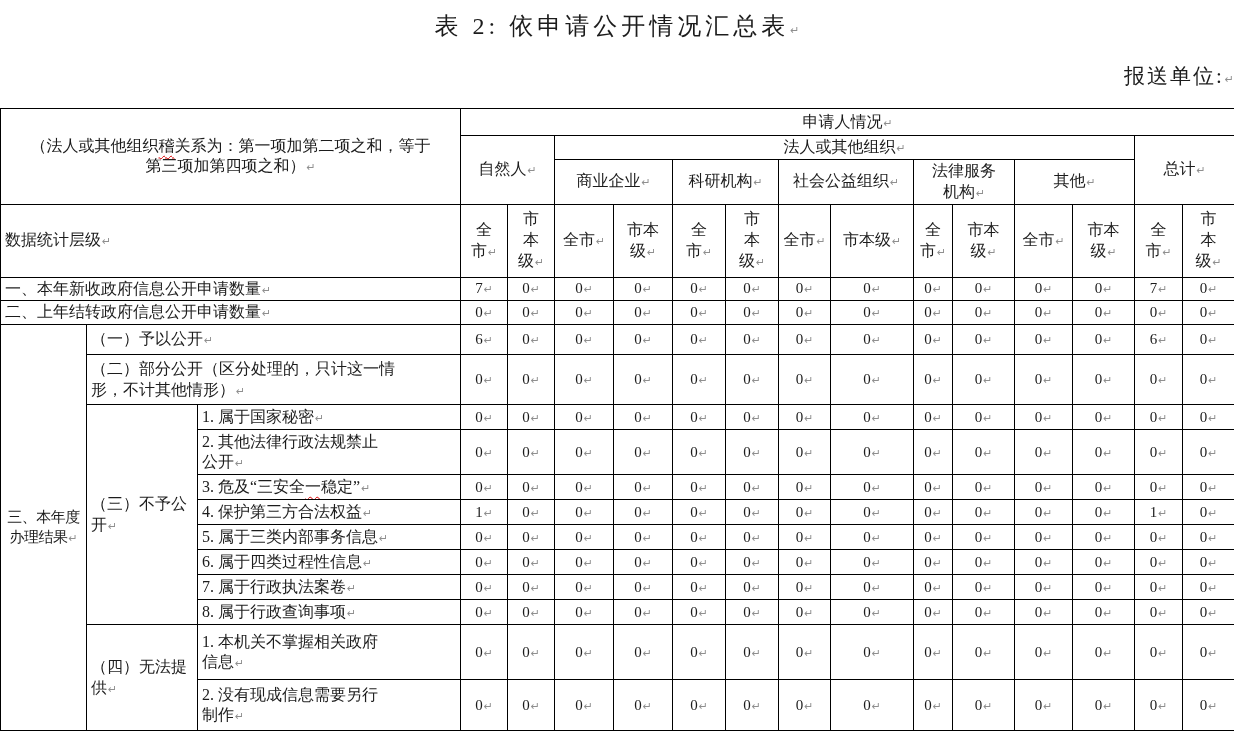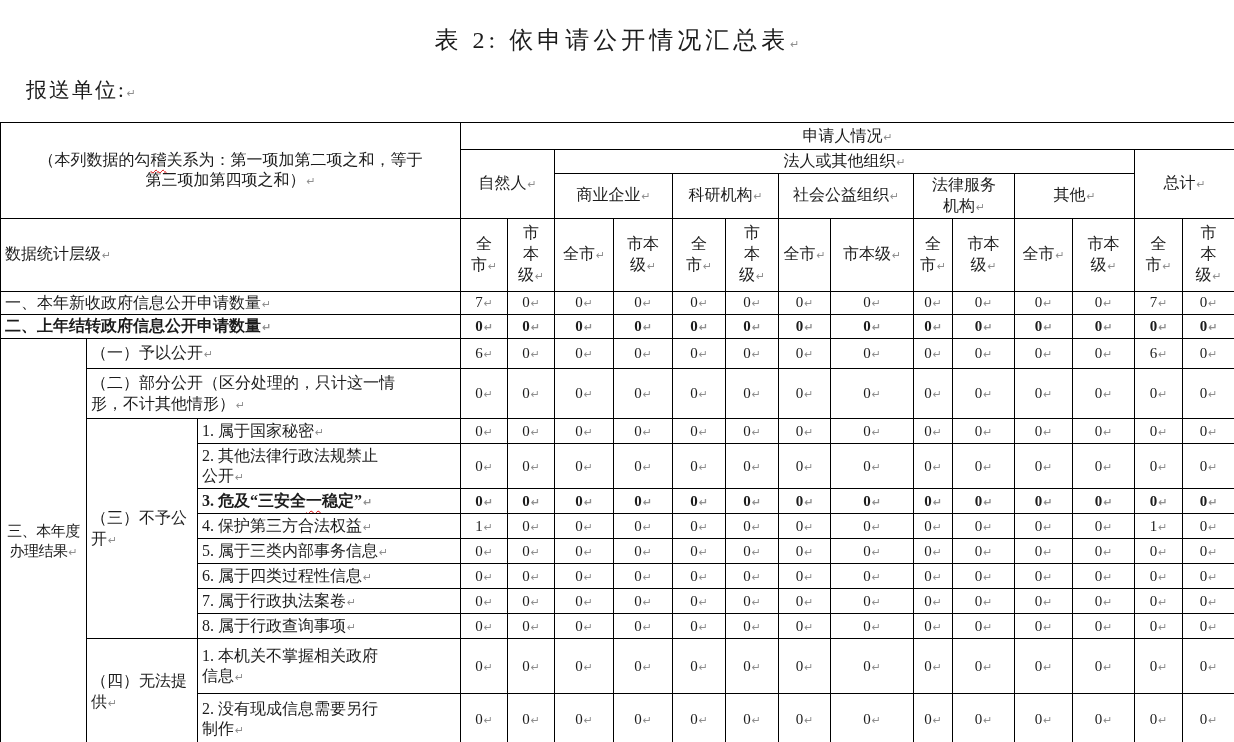--- a/index.html
+++ b/index.html
@@ -1,21 +1,21 @@
 <!DOCTYPE html>
 <html><head>
 <meta charset="utf-8">
 <style>
   html,body{margin:0;padding:0;}
   body{
     width:1234px;height:742px;overflow:hidden;background:#ffffff;color:#1c1c1c;
     font-family:"Liberation Serif","DejaVu Serif",serif;
   }
-  .title{text-align:center;font-size:24px;letter-spacing:4px;padding-top:24px;}
-  .report-unit{font-size:21px;letter-spacing:2px;margin:20px 0 0 26px;}
+  .title{text-align:center;font-size:24px;letter-spacing:4px;padding-top:10px;}
+  .report-unit{font-size:21px;letter-spacing:2px;margin:20px 0 0 26px;text-align:right;}
   table{border-collapse:collapse;table-layout:fixed;width:1234px;margin-top:18px;}
   td{
     border:1px solid #000;padding:1px 4px;font-size:16px;line-height:1.3;
     vertical-align:middle;white-space:pre-line;overflow:hidden;text-align:center;
   }
   td.l{text-align:left;}
   td.num{font-size:15px;white-space:nowrap;}
   td.tight{font-size:15px;padding:1px 1px;letter-spacing:-0.5px;}
   .pm{
     color:#8f8f8f;font-size:11px;margin-left:1px;letter-spacing:0;
@@ -48,21 +48,21 @@
       <col style="width: 83px;">
       <col style="width: 39px;">
       <col style="width: 62px;">
       <col style="width: 58px;">
       <col style="width: 62px;">
       <col style="width: 48px;">
       <col style="width: 52px;">
     </colgroup>
   <tbody>
       <tr style="height: 27px;">
-        <td colspan="3" rowspan="3"><span>（本列数据的勾</span><span class="wavy">稽</span><span>关系为：第一项加第二项之和，等于
+        <td colspan="3" rowspan="3"><span>（法人或其他组织</span><span class="wavy">稽</span><span>关系为：第一项加第二项之和，等于
 第三项加第四项之和）</span><span class="pm">↵</span></td>
         <td colspan="14">申请人情况<span class="pm">↵</span></td>
       </tr>
       <tr style="height: 24px;">
         <td colspan="2" rowspan="2">自然人<span class="pm">↵</span></td>
         <td colspan="10">法人或其他组织<span class="pm">↵</span></td>
         <td colspan="2" rowspan="2">总计<span class="pm">↵</span></td>
       </tr>
       <tr style="height: 44px;">
         <td colspan="2">商业企业<span class="pm">↵</span></td>
@@ -112,21 +112,21 @@
         <td class="num">0<span class="pm">↵</span></td>
         <td class="num">0<span class="pm">↵</span></td>
         <td class="num">0<span class="pm">↵</span></td>
         <td class="num">0<span class="pm">↵</span></td>
         <td class="num">0<span class="pm">↵</span></td>
         <td class="num">0<span class="pm">↵</span></td>
         <td class="num">0<span class="pm">↵</span></td>
         <td class="num">7<span class="pm">↵</span></td>
         <td class="num">0<span class="pm">↵</span></td>
       </tr>
-      <tr style="height: 24px; font-weight: bold;">
+      <tr style="height: 24px;">
         <td colspan="3" class="l">二、上年结转政府信息公开申请数量<span class="pm">↵</span></td>
         <td class="num">0<span class="pm">↵</span></td>
         <td class="num">0<span class="pm">↵</span></td>
         <td class="num">0<span class="pm">↵</span></td>
         <td class="num">0<span class="pm">↵</span></td>
         <td class="num">0<span class="pm">↵</span></td>
         <td class="num">0<span class="pm">↵</span></td>
         <td class="num">0<span class="pm">↵</span></td>
         <td class="num">0<span class="pm">↵</span></td>
         <td class="num">0<span class="pm">↵</span></td>
@@ -203,21 +203,21 @@
         <td class="num">0<span class="pm">↵</span></td>
         <td class="num">0<span class="pm">↵</span></td>
         <td class="num">0<span class="pm">↵</span></td>
         <td class="num">0<span class="pm">↵</span></td>
         <td class="num">0<span class="pm">↵</span></td>
         <td class="num">0<span class="pm">↵</span></td>
         <td class="num">0<span class="pm">↵</span></td>
         <td class="num">0<span class="pm">↵</span></td>
         <td class="num">0<span class="pm">↵</span></td>
       </tr>
-      <tr style="height: 25px; font-weight: bold;">
+      <tr style="height: 25px;">
         <td colspan="1" class="l"><span>3. 危及“三安全</span><span class="wavy">一</span><span>稳定”</span><span class="pm">↵</span></td>
         <td class="num">0<span class="pm">↵</span></td>
         <td class="num">0<span class="pm">↵</span></td>
         <td class="num">0<span class="pm">↵</span></td>
         <td class="num">0<span class="pm">↵</span></td>
         <td class="num">0<span class="pm">↵</span></td>
         <td class="num">0<span class="pm">↵</span></td>
         <td class="num">0<span class="pm">↵</span></td>
         <td class="num">0<span class="pm">↵</span></td>
         <td class="num">0<span class="pm">↵</span></td>

